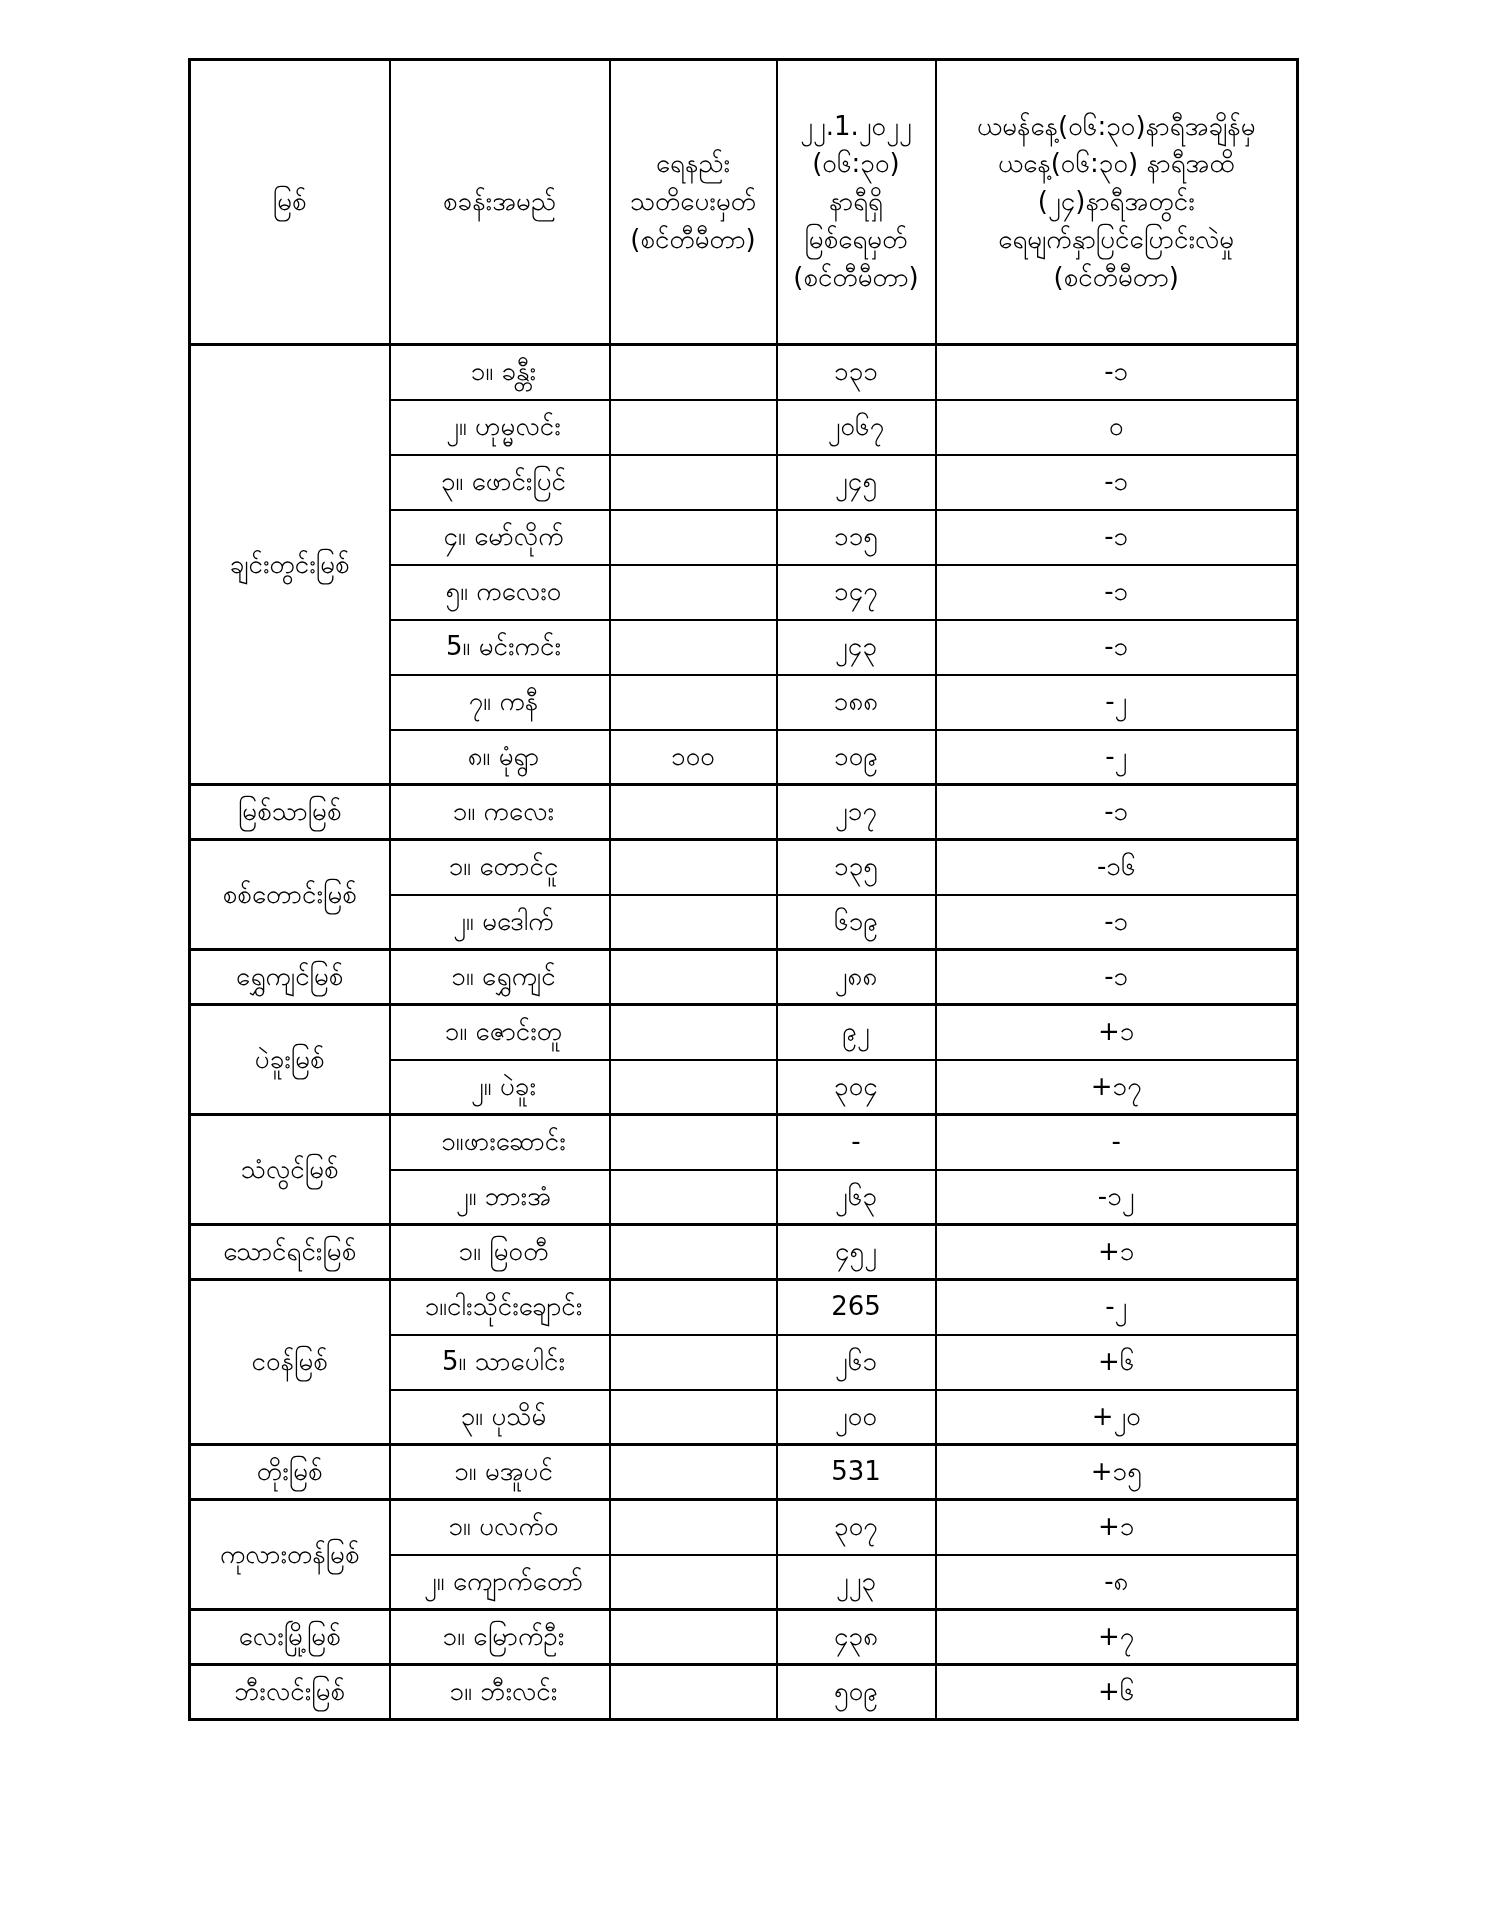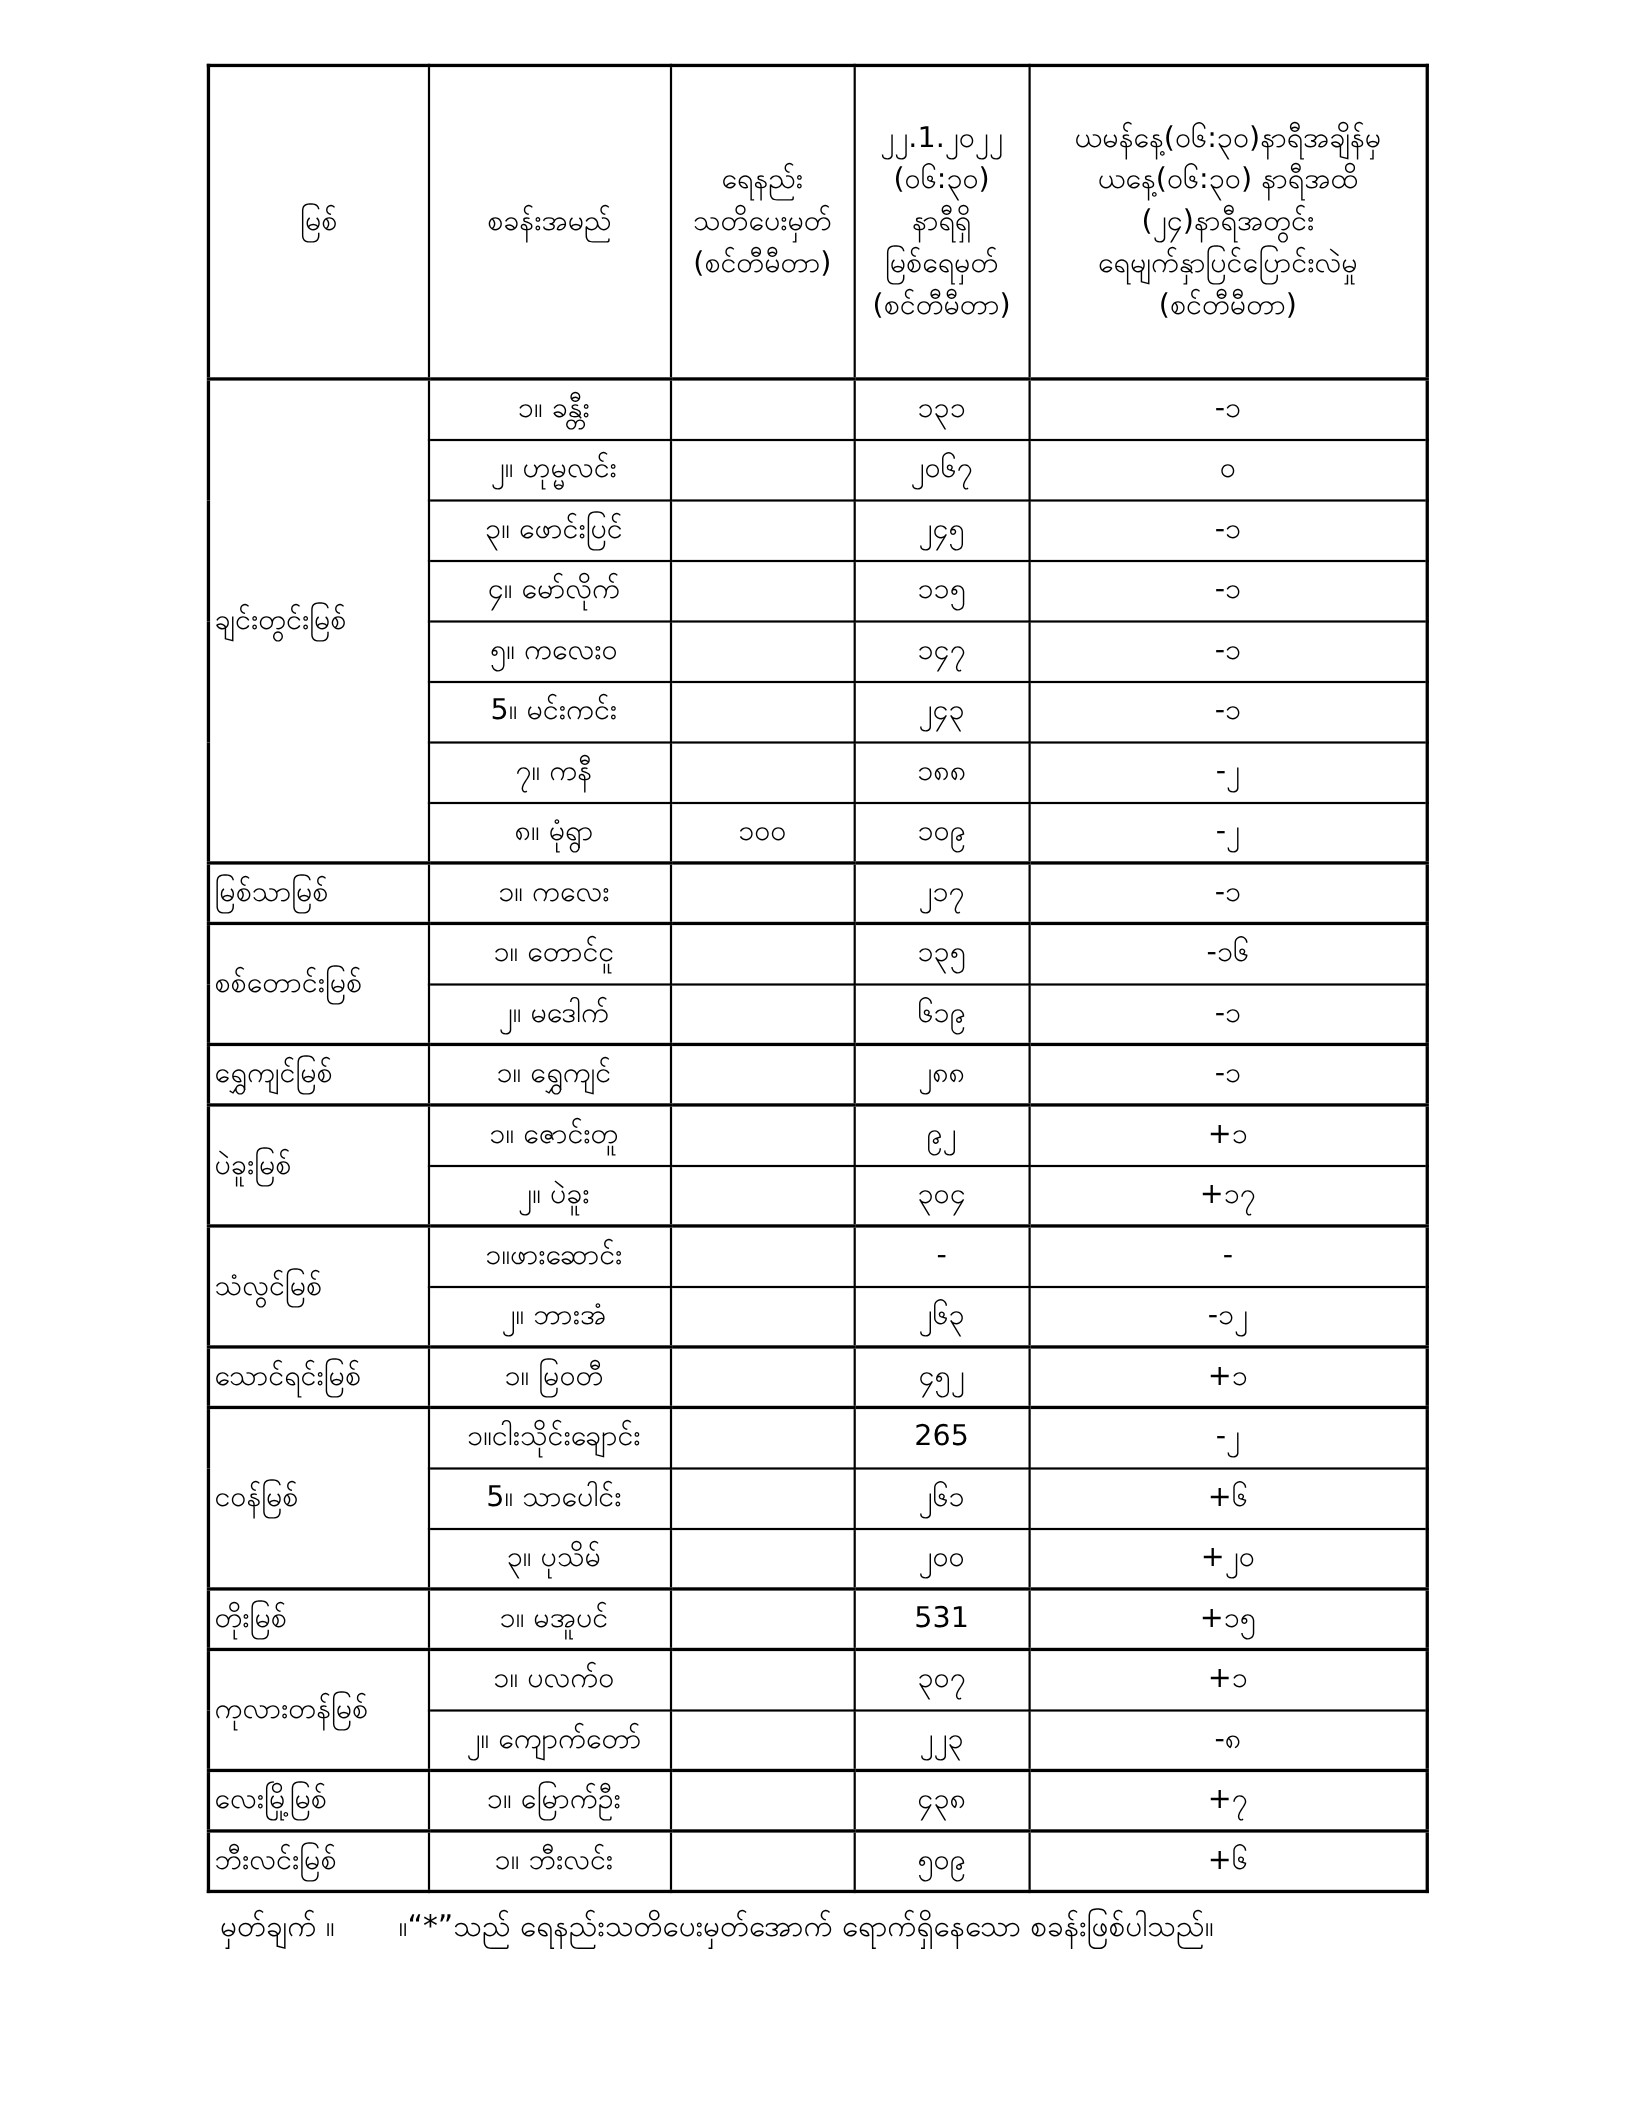--- a/index.html
+++ b/index.html
@@ -37,21 +37,21 @@
   }
   .river-table thead tr { height: 285px; }
   .river-table thead th {
     text-align: center;
     white-space: pre-line;
     border-bottom: 3px solid #000;
     padding: 4px 6px;
   }
   .river-table tbody tr { height: 55px; }
   .river-table tbody tr.group-start td { border-top: 3px solid #000; }
-  td.river-cell   { text-align: left; padding: 0 4px; }
+  td.river-cell   { text-align: center; padding: 0 4px; }
   td.station-cell { text-align: center;  padding: 0 6px 0 14px; }
   td.num-cell     { text-align: center; }
   .footnote {
     position: absolute;
     left: 200px;
     top: 1733px;
     width: 1150px;
     font-size: 27px;
     line-height: 1.4;
     white-space: nowrap;
@@ -249,17 +249,14 @@
         <tr class="group-start">
           <td class="river-cell" rowspan="1">ဘီးလင်းမြစ်</td>
           <td class="station-cell">၁။ ဘီးလင်း</td>
           <td class="num-cell"></td>
           <td class="num-cell">၅၀၉</td>
           <td class="num-cell">+၆</td>
         </tr>
       </tbody>
   </table>
 
-  <div class="footnote">
-    <span>မှတ်ချက် ။</span><span class="note-text">။“*”သည် ရေနည်းသတိပေးမှတ်အောက် ရောက်ရှိနေသော စခန်းဖြစ်ပါသည်။</span>
-  </div>
 
 </div>
 
 </body></html>

